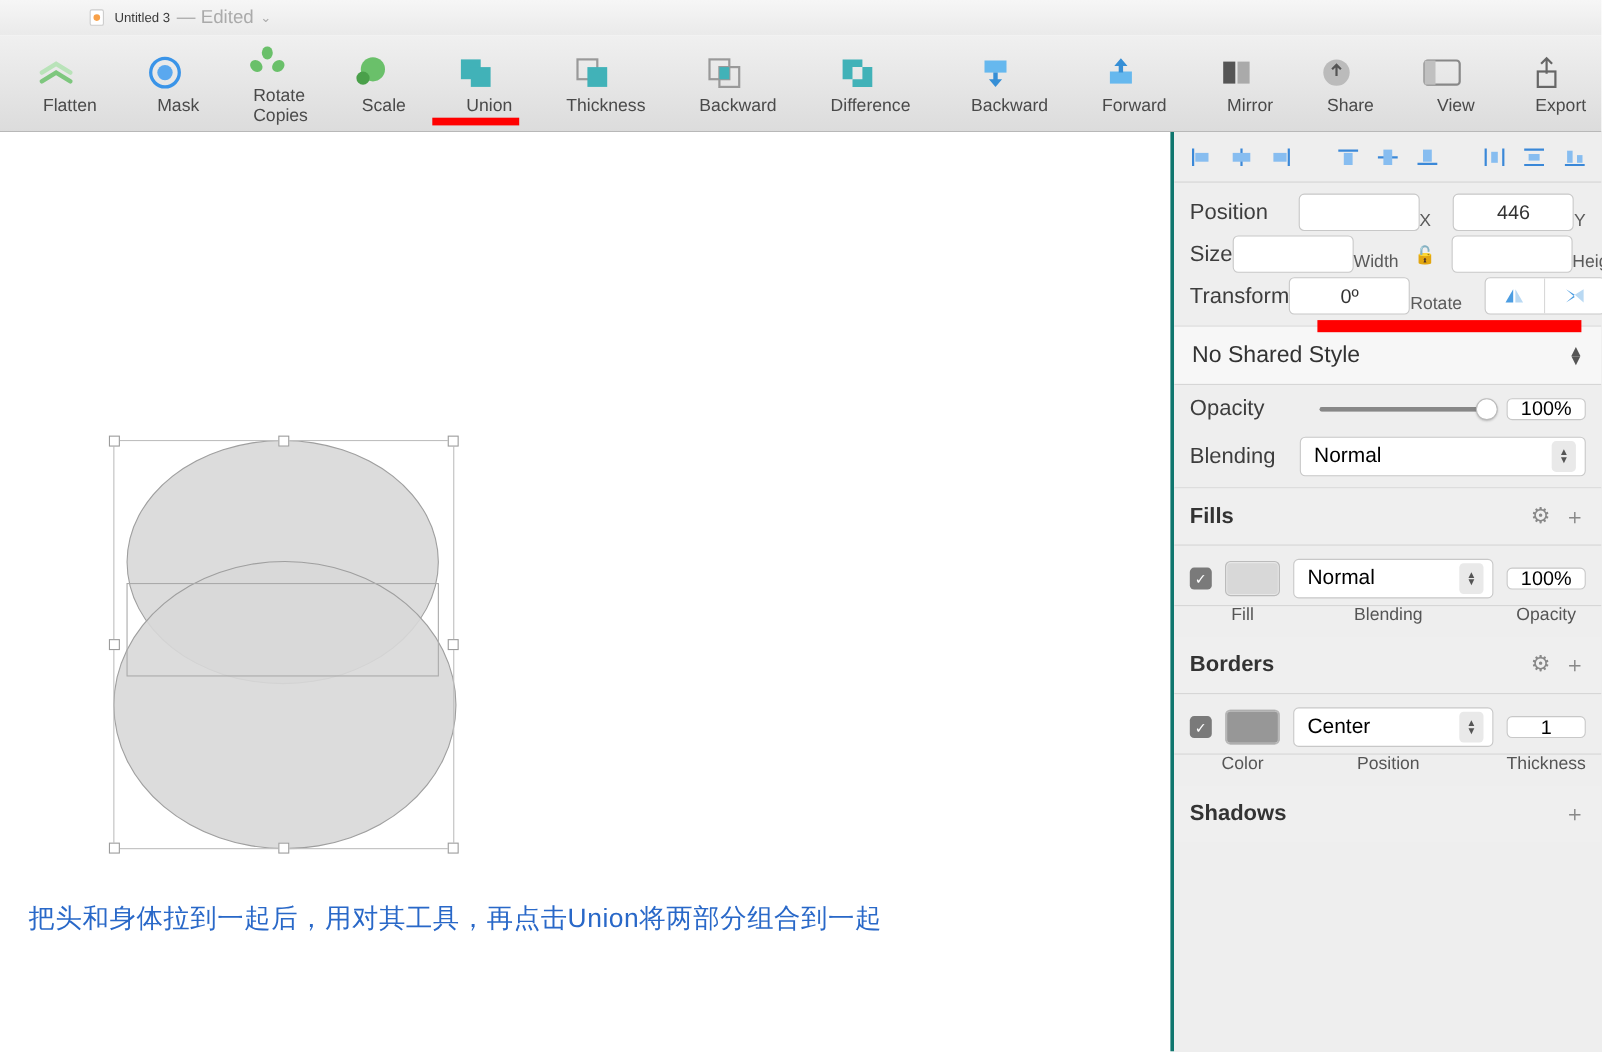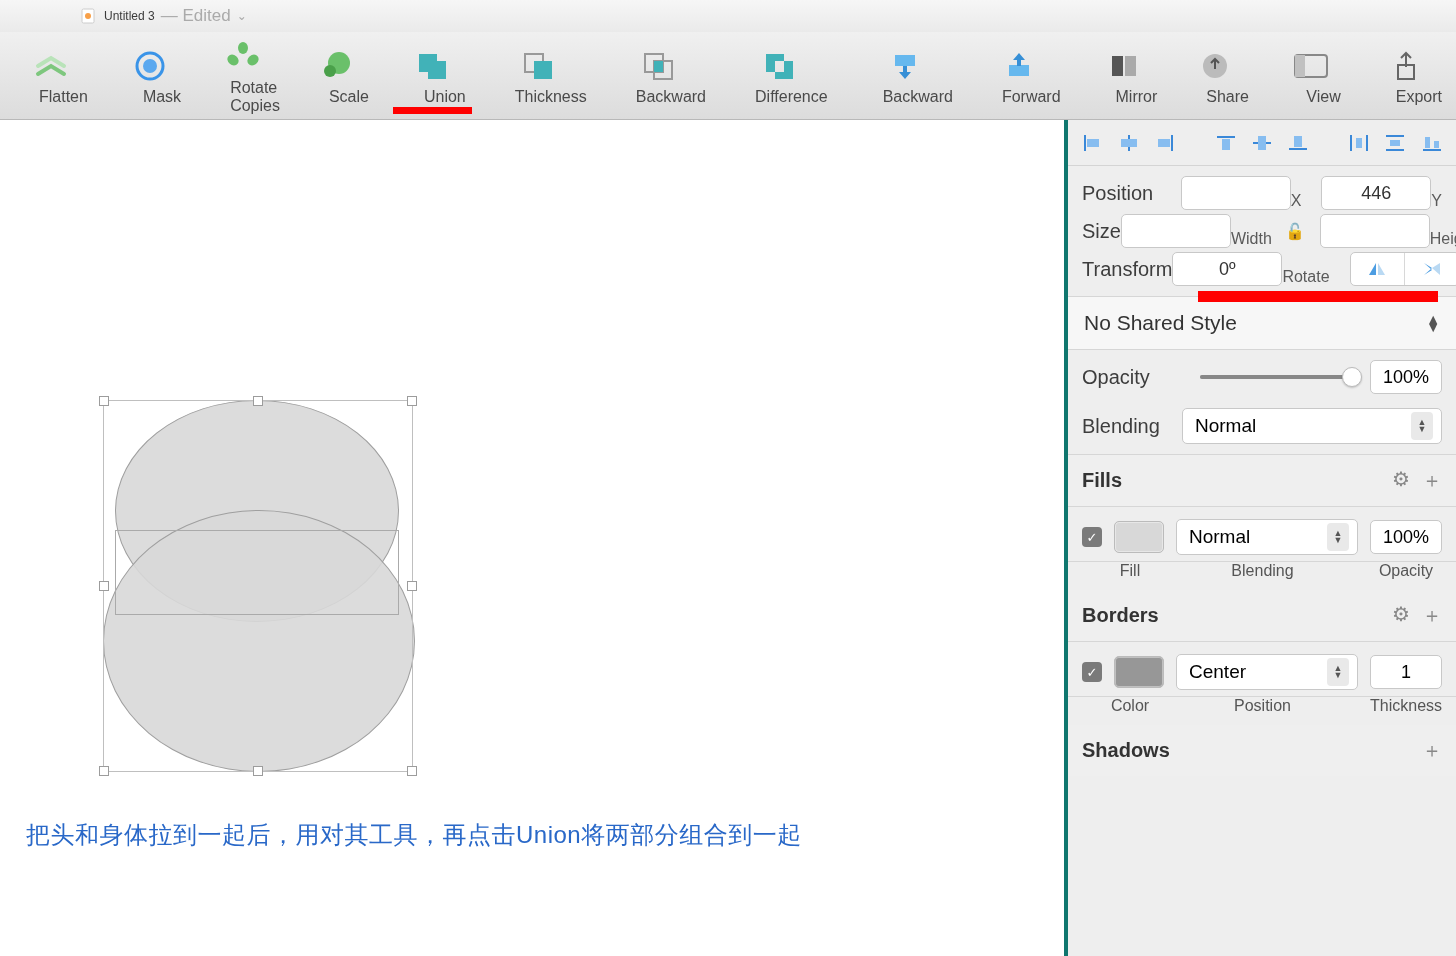--- a/index.html
+++ b/index.html
@@ -51,21 +51,21 @@
 .flip-half:first-child { border-right: 1px solid #d8d8d8; }
 
 .style-select { display: flex; align-items: center; justify-content: space-between; padding: 14px 16px; border-bottom: 1px solid #d6d6d6; background: #f7f7f7; }
 .style-name { font-size: 21px; color: #333; }
 .updown { font-size: 14px; color: #555; line-height: 8px; display:flex; flex-direction:column; }
 
 .slider-row { display: flex; align-items: center; gap: 14px; }
 .slider-track { flex: 1; height: 4px; background: #bdbdbd; border-radius: 2px; position: relative; margin: 0 4px; }
 .slider-fill { position: absolute; left: 0; top: 0; height: 100%; background: #878787; border-radius: 2px; }
 .slider-thumb { position: absolute; top: -8px; width: 20px; height: 20px; background: #fff; border: 1px solid #bbb; border-radius: 50%; box-shadow: 0 1px 2px rgba(0,0,0,0.2); }
-.pct-input { width: 72px; height: 34px; border: 1px solid #c8c8c8; border-radius: 5px; background: #fff; font-size: 18px; text-align: center; }
+.pct-input { width: 72px; height: 20px; border: 1px solid #c8c8c8; border-radius: 5px; background: #fff; font-size: 18px; text-align: center; }
 
 .select-box { flex:1; height: 36px; border: 1px solid #c8c8c8; border-radius: 5px; background: #fff; display: flex; align-items: center; padding: 0 8px 0 12px; font-size: 19px; position: relative; }
 .select-knob { width: 22px; height: 28px; background: #e9e9e9; border-radius: 4px; display: flex; flex-direction: column; align-items: center; justify-content: center; font-size: 9px; margin-left: auto; line-height: 7px; color:#555; }
 
 .section-header { display: flex; align-items: center; justify-content: space-between; padding: 12px 14px; border-bottom: 1px solid #d6d6d6; background:#efefef; }
 .section-title { font-size: 20px; font-weight: 600; color: #333; }
 .section-actions { display: flex; gap: 12px; color: #888; font-size: 20px; }
 
 .fill-row { display: flex; align-items: center; gap: 12px; padding: 12px 14px 6px; border-bottom: 1px solid #d6d6d6; }
 .chk { width: 20px; height: 20px; border-radius: 4px; background: #7a7a7a; display: flex; align-items: center; justify-content: center; color: #fff; font-size: 13px; }

